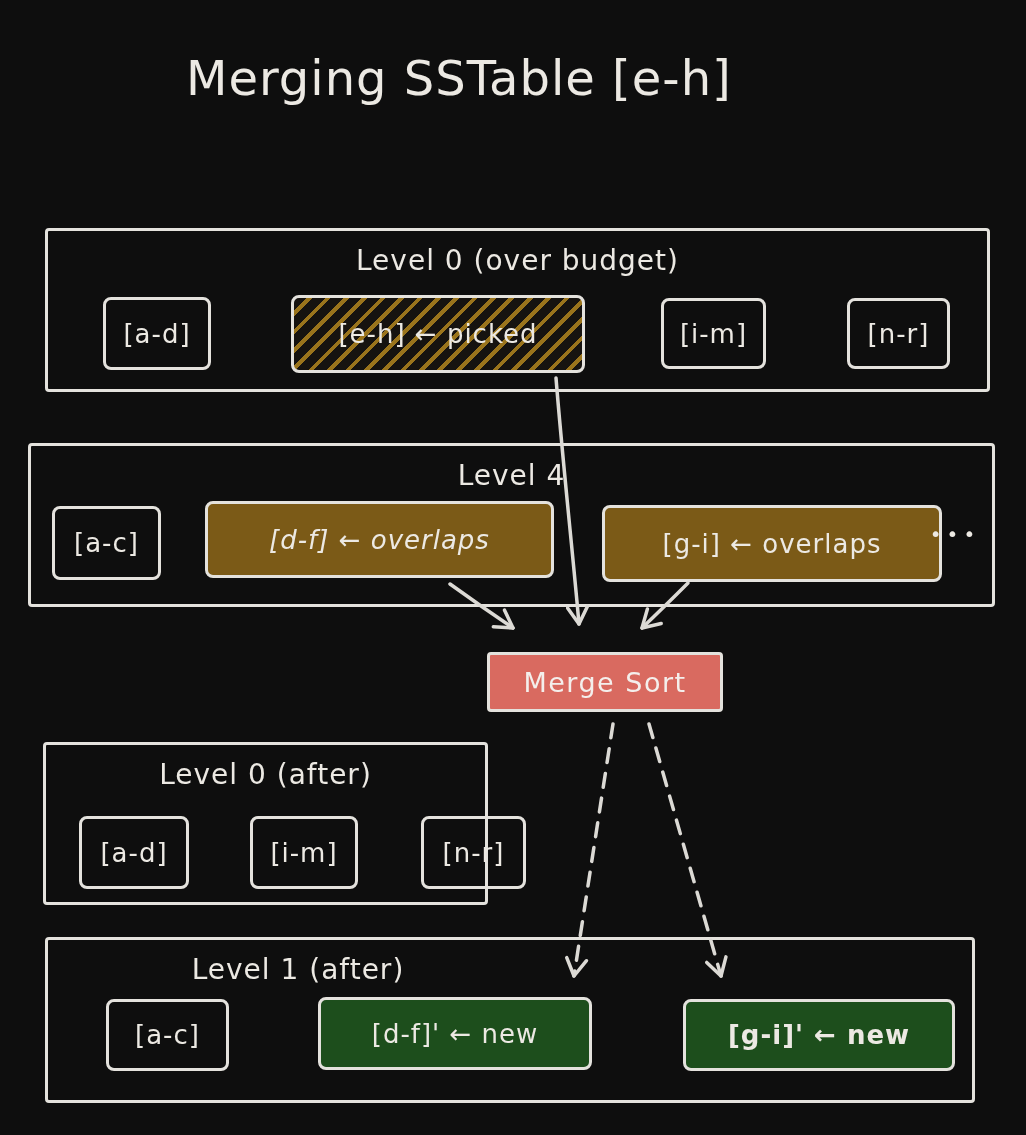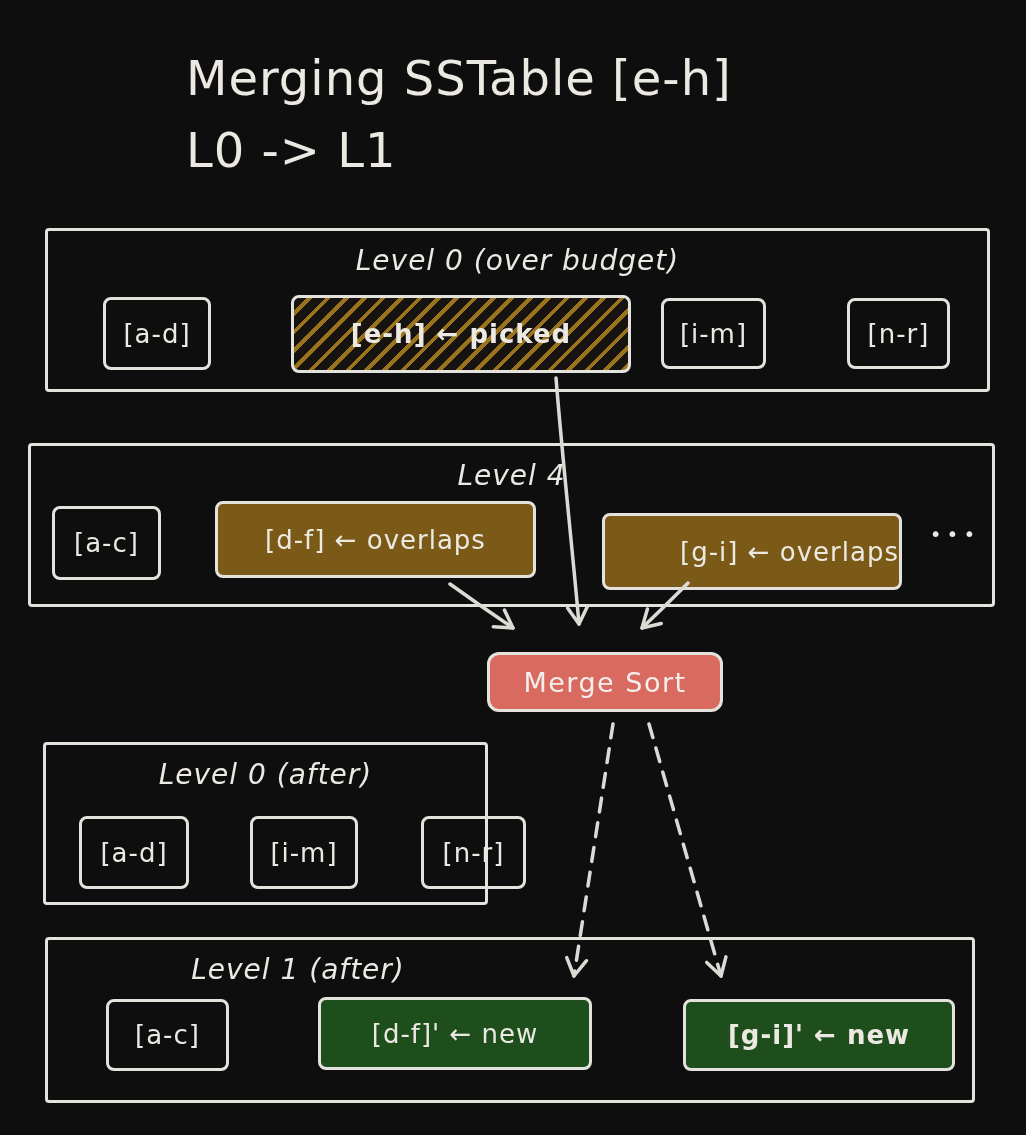--- a/index.html
+++ b/index.html
@@ -29,74 +29,73 @@
     border-radius:4px;
     box-sizing:border-box;
   }
   .l0b{left:45px;top:228px;width:945px;height:164px;}
   .l1b{left:28px;top:443px;width:967px;height:164px;}
   .l0a{left:43px;top:742px;width:445px;height:163px;}
   .l1a{left:45px;top:937px;width:930px;height:166px;}
   .level-title{
     position:absolute;top:13px;left:0;right:0;
     text-align:center;font-size:28px;letter-spacing:1px;
-    white-space:nowrap;color:var(--text);font-style:italic;
+    white-space:nowrap;color:var(--text);
   }
   .l1a .level-title{left:120px;right:auto;width:260px;}
   .sstable{
     position:absolute;
     border:3px solid var(--stroke);
     border-radius:8px;
     box-sizing:border-box;
     display:flex;align-items:center;justify-content:center;
     font-size:26px;letter-spacing:1px;white-space:nowrap;
     color:var(--text);
   }
   
   .t-l0b-0{left:55px;top:66px;width:108px;height:73px;}
-  .t-l0b-1{left:243px;top:64px;width:340px;height:78px;
+  .t-l0b-1{left:243px;top:64px;width:294px;height:78px;
     background:
       repeating-linear-gradient(135deg, rgba(0,0,0,0) 0 9px, var(--picked-hatch) 9px 13px),
-      #161310; font-weight: bold;}
+      #161310;}
   .t-l0b-2{left:613px;top:67px;width:105px;height:71px;}
   .t-l0b-3{left:799px;top:67px;width:103px;height:71px;}
   
   .t-l1b-0{left:21px;top:60px;width:109px;height:74px;}
-  .t-l1b-1{left:184px;top:55px;width:321px;height:77px;background:var(--overlap-fill);}
-  .t-l1b-2{left:571px;top:67px;width:300px;height:77px;background:var(--overlap-fill);justify-content:flex-end;}
+  .t-l1b-1{left:174px;top:55px;width:349px;height:77px;background:var(--overlap-fill);font-style:italic;}
+  .t-l1b-2{left:571px;top:59px;width:340px;height:77px;background:var(--overlap-fill);}
   .ellipsis{
     position:absolute;left:889px;top:68px;width:70px;height:40px;
     display:flex;align-items:center;justify-content:center;
     font-size:20px;letter-spacing:5px;color:var(--text);
   }
   
   .t-l0a-0{left:33px;top:71px;width:110px;height:73px;}
   .t-l0a-1{left:204px;top:71px;width:108px;height:73px;}
   .t-l0a-2{left:375px;top:71px;width:105px;height:73px;}
   
   .t-l1a-0{left:58px;top:59px;width:123px;height:72px;}
   .t-l1a-1{left:270px;top:57px;width:274px;height:73px;background:var(--new-fill);}
   .t-l1a-2{left:635px;top:59px;width:272px;height:72px;background:var(--new-fill);font-weight:bold;}
   .merge-sort{
     position:absolute;left:487px;top:652px;width:236px;height:60px;
-    border:3px solid var(--stroke);border-radius:12px;box-sizing:border-box;
+    border:3px solid var(--stroke);border-radius:4px;box-sizing:border-box;
     background:var(--merge-fill);
     display:flex;align-items:center;justify-content:center;
     font-size:27px;letter-spacing:1.5px;color:#f4efec;white-space:nowrap;
   }
   svg.arrows{position:absolute;left:0;top:0;pointer-events:none;}
 </style>
 </head>
 <body>
 
 <div class="canvas">
 
   <div class="main-title">
     <div>Merging SSTable [e-h]</div>
-    <div>L0 -&gt; L1</div>
   </div>
 
   <section class="level l0b">
     <div class="level-title">Level 0 (over budget)</div>
     <div class="sstable t-l0b-0">
       <span>[a-d]</span>
     </div>
     <div class="sstable t-l0b-1">
       <span>[e-h] ← picked</span>
     </div>

